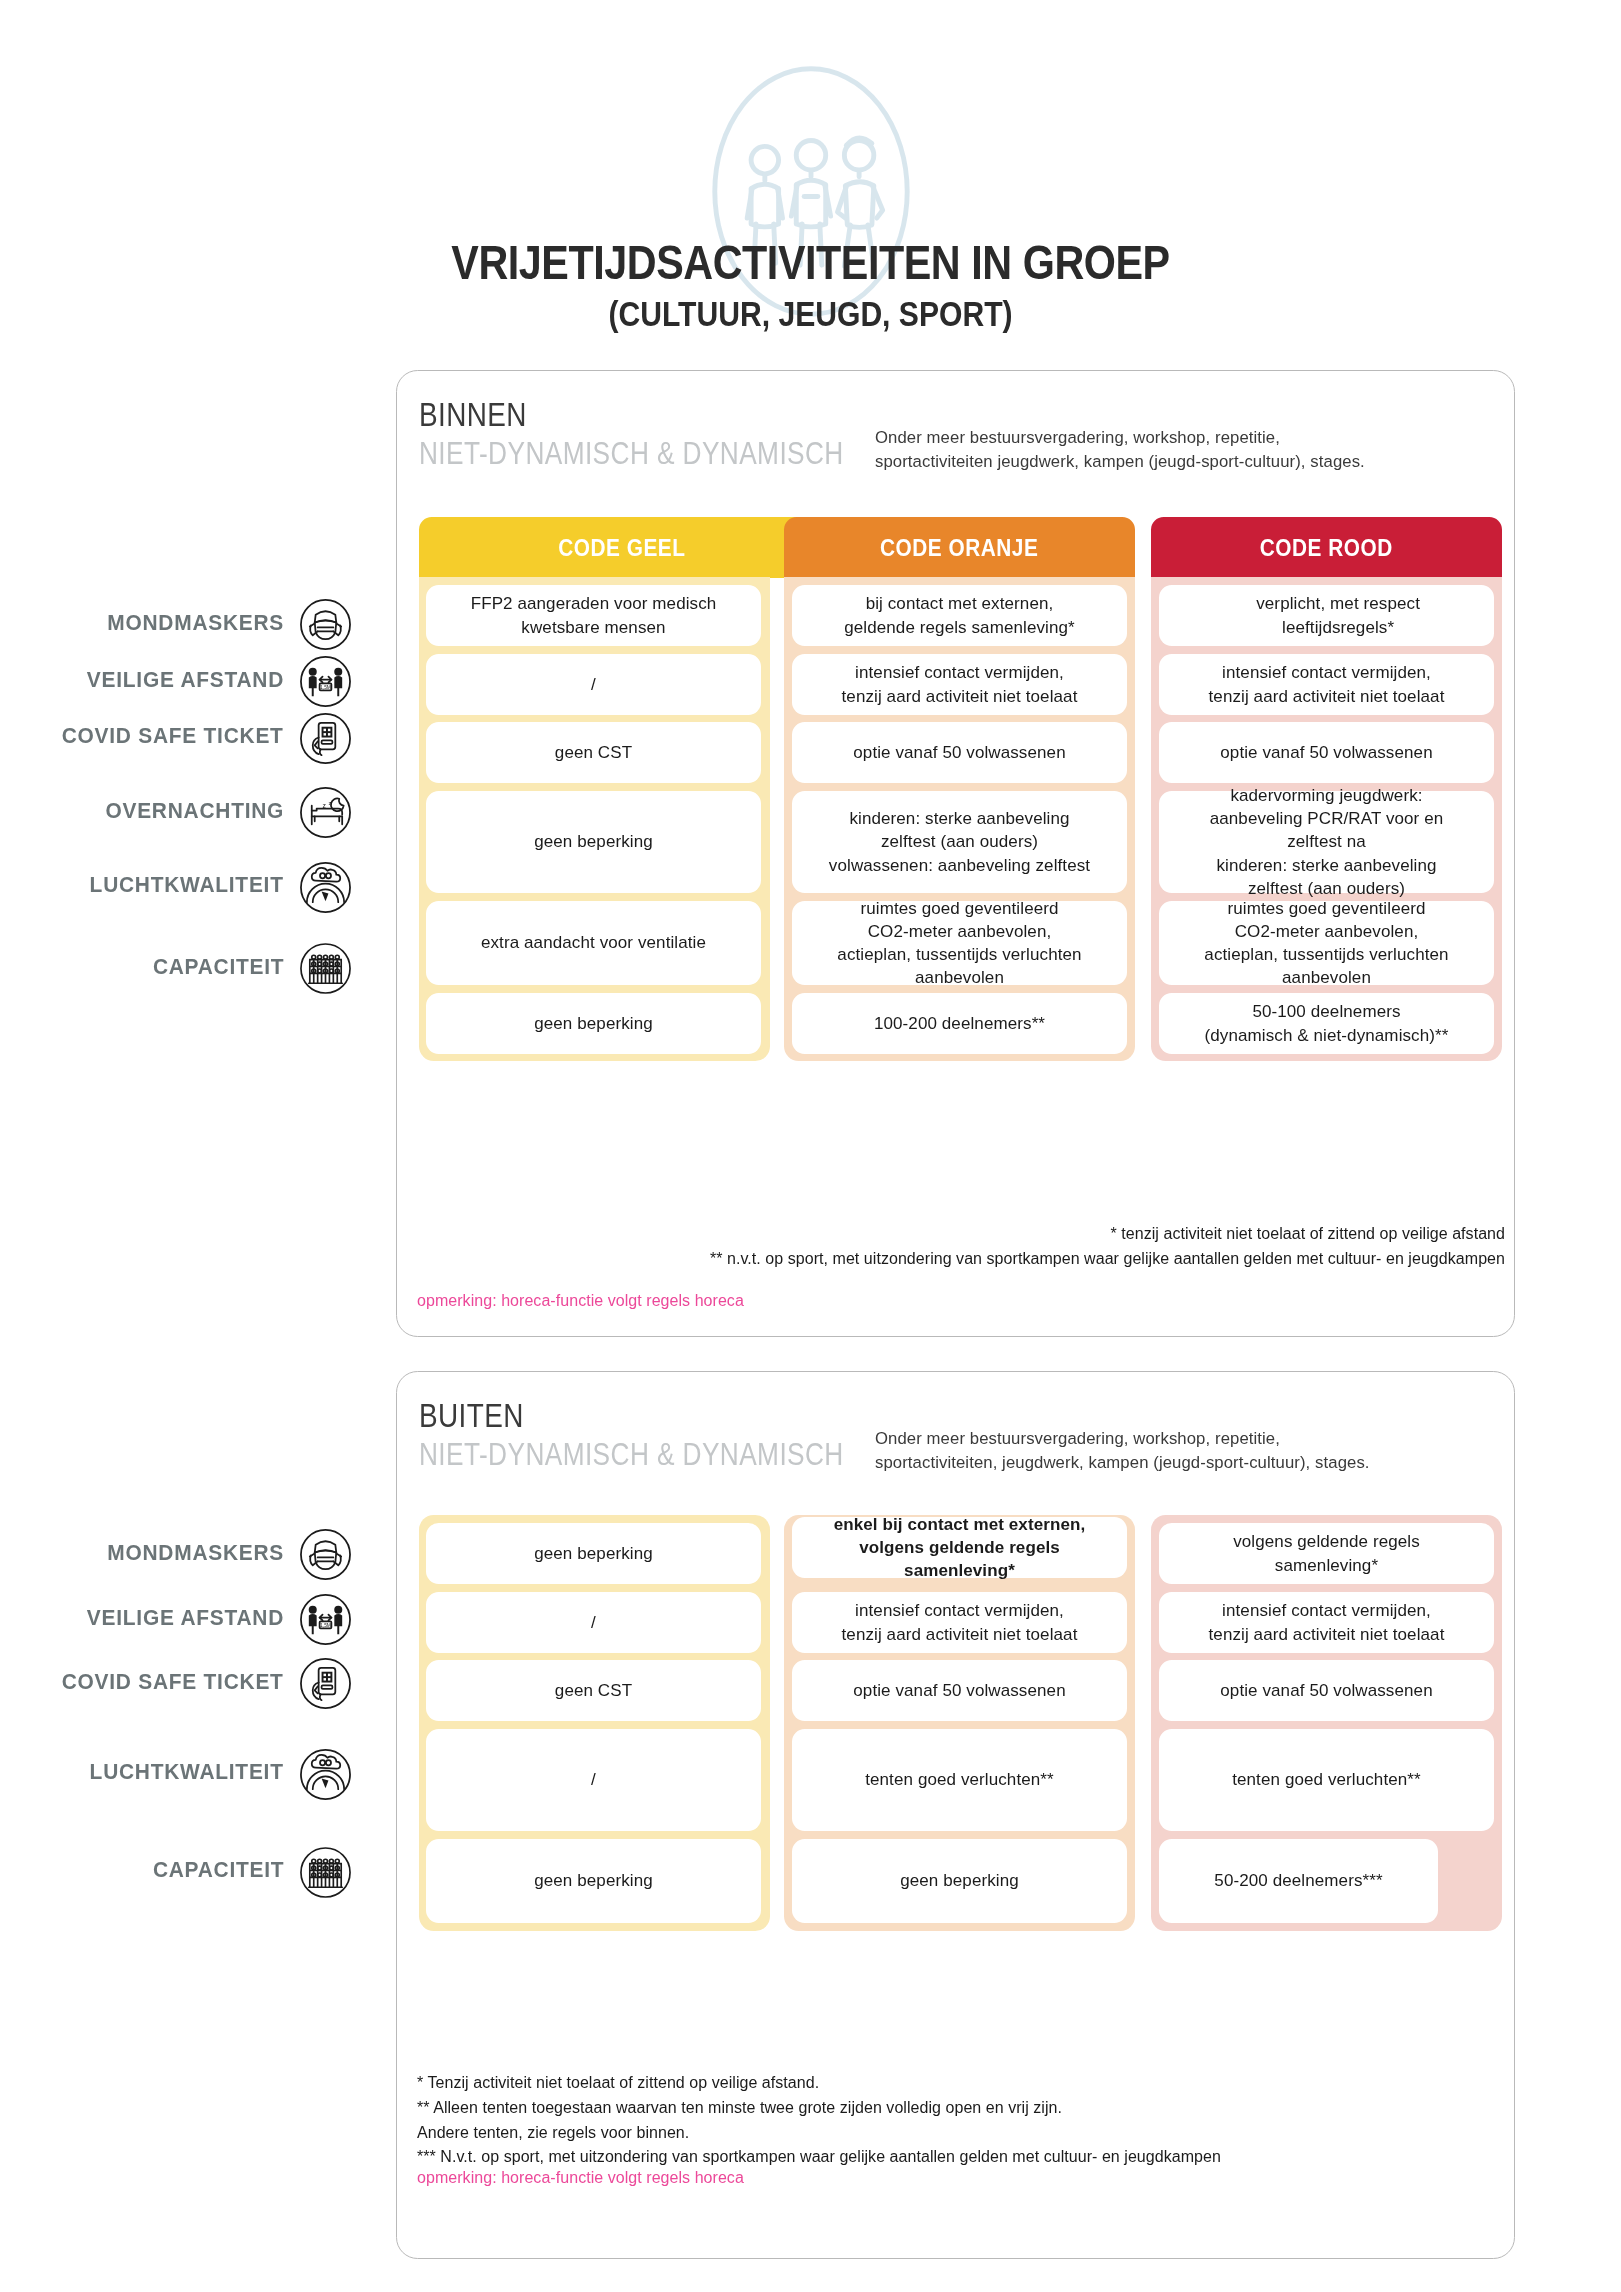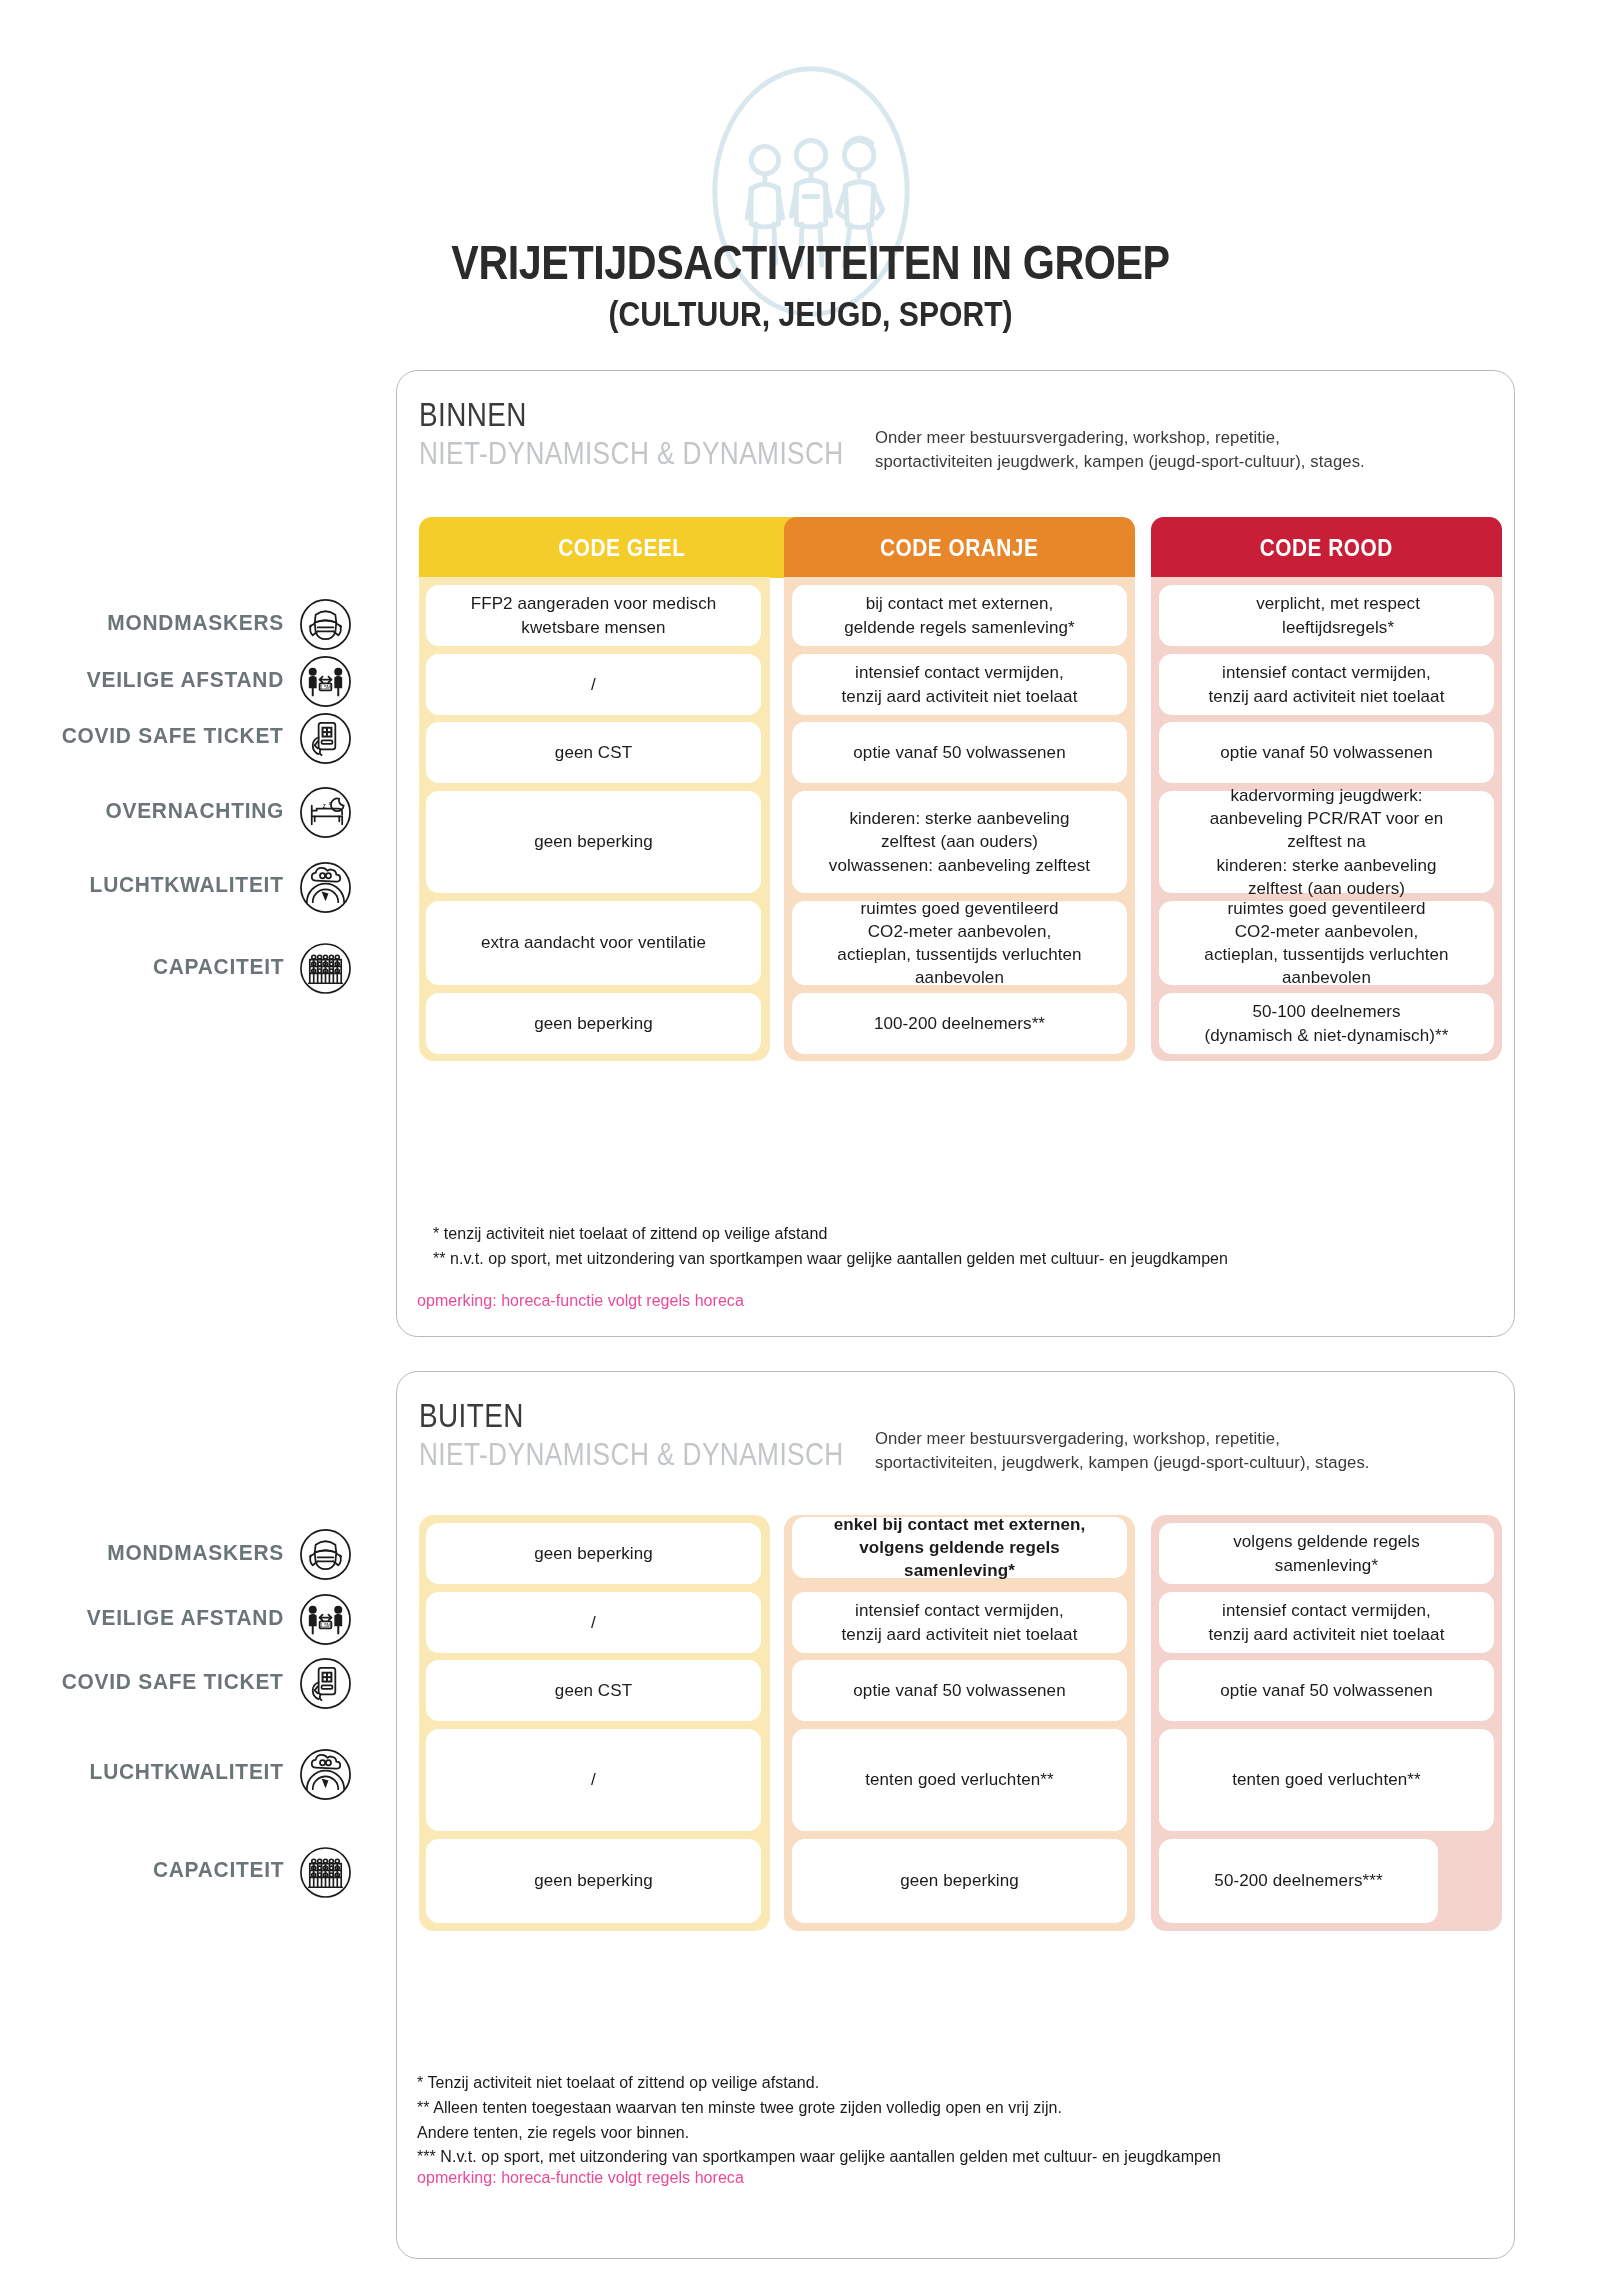--- a/index.html
+++ b/index.html
@@ -394,21 +394,21 @@
       <circle cx="15" cy="29.5" r="2"></circle>
             <circle cx="21" cy="29.5" r="2"></circle>
             <circle cx="27" cy="29.5" r="2"></circle>
       <circle cx="33" cy="29.5" r="2"></circle>
             <circle cx="39" cy="29.5" r="2"></circle>
       <path d="M11 18 v24 M15 18 v24 M19 18 v24 M23 18 v24 M27 18 v24 M31 18 v24 M35 18 v24 M39 18 v24 M43 18 v24"></path>
       <path d="M10 42 h34"></path>
     </g>
         </svg>
       </div>
-      <div class="footnotes" style="left: 433px; top: 1222px; width: 1088px;">* tenzij activiteit niet toelaat of zittend op veilige afstand
+      <div class="footnotes" style="left: 417px; top: 1222px; width: 1088px; text-align: right;">* tenzij activiteit niet toelaat of zittend op veilige afstand
 ** n.v.t. op sport, met uitzondering van sportkampen waar gelijke aantallen gelden met cultuur- en jeugdkampen</div>
       <div class="remark" style="left: 417px; top: 1292px;">opmerking: horeca-functie volgt regels horeca</div>
       <div class="col-track yellow" style="left: 419px; top: 1515px; width: 351px; height: 416px; border-radius: 14.7px;"></div>
       <div class="col-track orange" style="left: 784px; top: 1515px; width: 351px; height: 416px; border-radius: 14.7px;"></div>
       <div class="col-track red" style="left: 1151px; top: 1515px; width: 351px; height: 416px; border-radius: 14.7px;"></div>
       <div class="cell" style="left: 426px; top: 1523px; width: 335px; height: 61px;">geen beperking</div>
       <div class="cell" style="left: 792px; top: 1517px; width: 335px; height: 61px; font-weight: bold;">enkel bij contact met externen,
 volgens geldende regels
 samenleving*</div>
       <div class="cell" style="left: 1159px; top: 1523px; width: 335px; height: 61px;">volgens geldende regels

